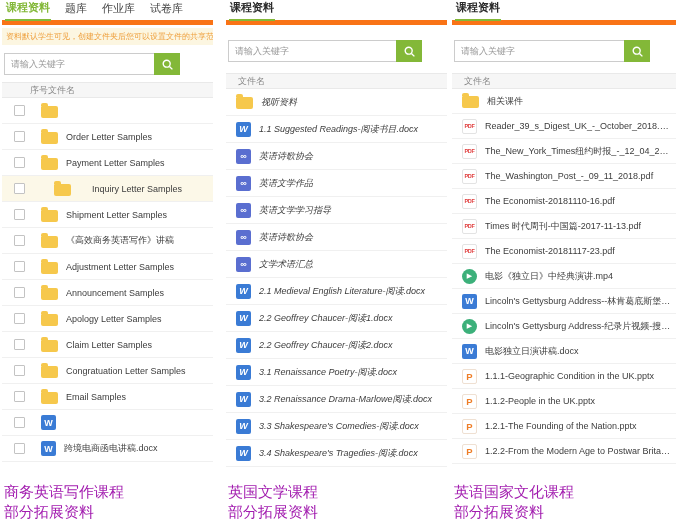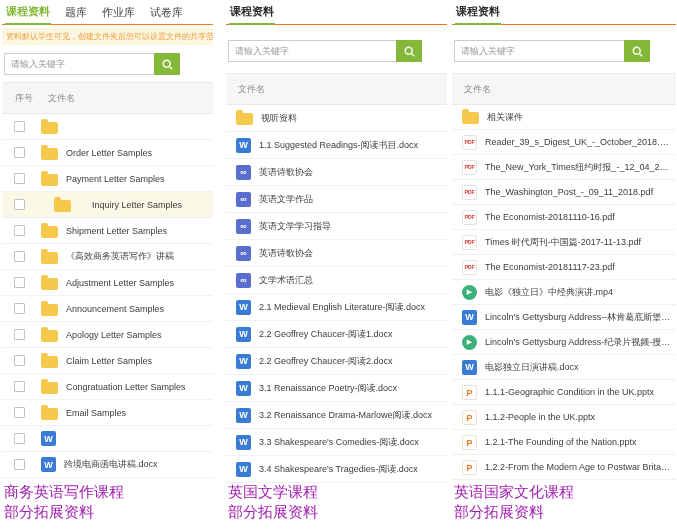--- a/index.html
+++ b/index.html
@@ -11,21 +11,21 @@
   }
   .canvas { position: relative; width: 677px; height: 530px; background: #fff; }
 
   .panel { position: absolute; top: 4px; height: 522px; background: #fff; }
   .panel-0 { left: 2px;   width: 211px; }
   .panel-1 { left: 226px; width: 221px; }
   .panel-2 { left: 452px; width: 224px; }
 
   
   .tabbar { display: flex; gap: 13px; align-items: flex-end; height: 21px;
-            border-bottom: 1px solid #f97316; padding: 0 3px; }
+            border-bottom: 5px solid #f97316; padding: 0 3px; }
   .tab { font-size: 11px; color: #444; padding: 0 1px 4px 1px; cursor: pointer; white-space: nowrap; }
   .tab.active { font-weight: bold; border-bottom: 2px solid var(--accent); margin-bottom: -1px; }
   .panel-0 .tab.active { color: var(--accent); }
   .panel-1 .tab.active, .panel-2 .tab.active { color: #2b2b2b; }
 
   
   .notice { margin-top: 3px; background: var(--notice_bg); color: var(--notice_text);
             font-size: 8px; line-height: 17px; height: 17px; padding: 0 4px;
             white-space: nowrap; overflow: hidden; }
 
@@ -37,32 +37,32 @@
                   padding: 0 6px; color: #333; outline: none; background: #fff;
                   font-family: "Liberation Sans", "DejaVu Sans", sans-serif; }
   .search-input::placeholder { color: #999; }
   .panel-0 .search-input { width: 150px; }
   .panel-1 .search-input { width: 168px; }
   .panel-2 .search-input { width: 170px; }
   .search-btn { width: 26px; height: 22px; background: var(--accent); border: none;
                 display: flex; align-items: center; justify-content: center; cursor: pointer; }
 
   
-  .thead { display: flex; align-items: center; height: 32px; background: #f6f6f6;
+  .thead { display: flex; align-items: center; height: 16px; background: #f6f6f6;
            border-top: 1px solid #e9e9e9; border-bottom: 1px solid #e9e9e9;
-           font-size: 9px; color: #8a8a8a; }
+           font-size: 9px; color: #8a8a8a; text-align: right; }
   .panel-0 .thead { margin-top: 7px; padding-left: 13px; }
   .panel-1 .thead, .panel-2 .thead { margin-top: 11px; padding-left: 12px; }
   .col-index { width: 33px; }
 
   
   .row { display: flex; align-items: center; border-bottom: 1px solid #f0f0f0;
          font-size: 9px; color: #3c3c3c; cursor: pointer; background: #fff; }
   .panel-0 .row { height: 26px; padding-left: 12px; }
-  .panel-1 .row { height: 27px; padding-left: 10px; }
+  .panel-1 .row { height: 27px; padding-left: 10px; font-style: italic; }
   .panel-2 .row { height: 25px; padding-left: 10px; }
   .row.highlighted { background: var(--highlight); gap: 13px; }
   .fname { flex: 1; min-width: 0; white-space: nowrap; overflow: hidden;
            text-overflow: ellipsis; padding-right: 4px; }
 
   .checkbox { width: 11px; height: 11px; border: 1px solid #c3c3c3; background: #fff;
               border-radius: 1px; margin-right: 16px; flex: none; }
 
   
   .icon { flex: none; margin-right: 8px; display: flex; align-items: center;

